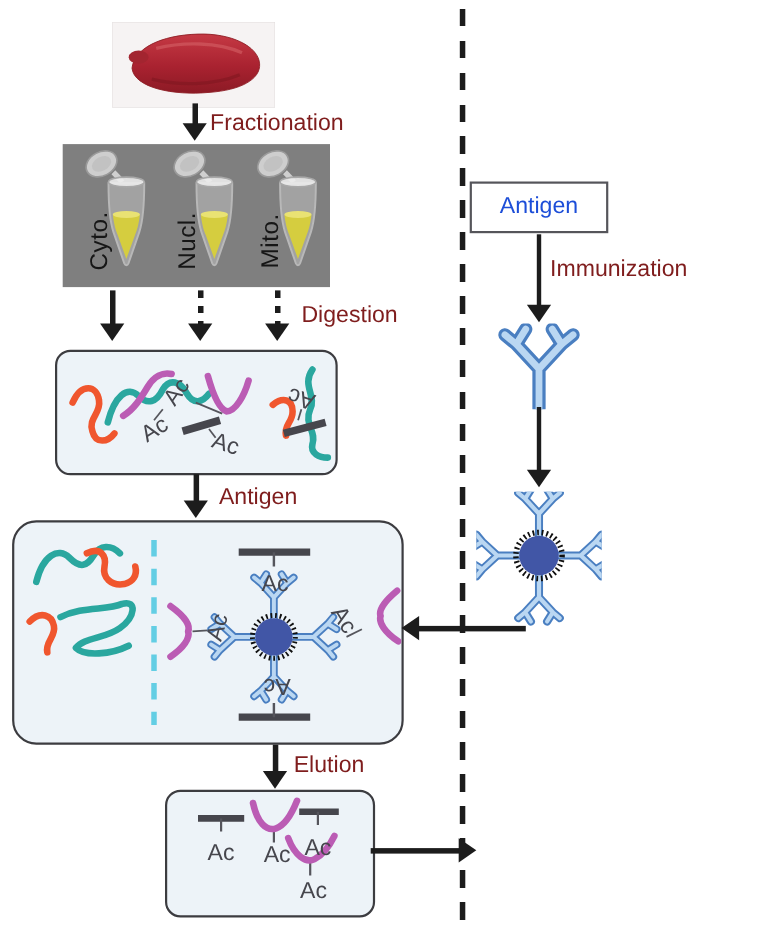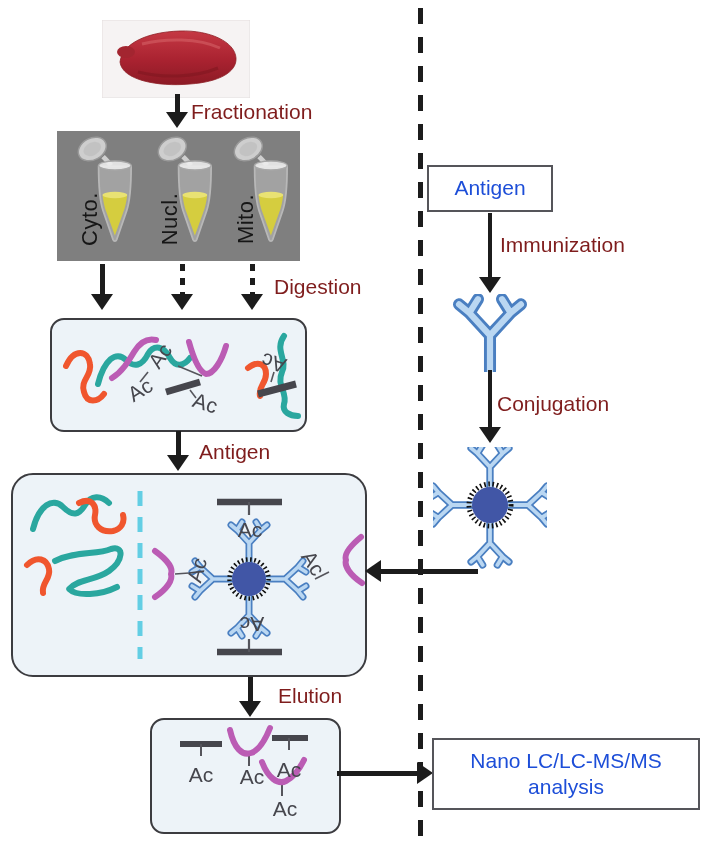--- a/index.html
+++ b/index.html
@@ -185,21 +185,21 @@
     <text x="237" y="62" text-anchor="middle">Ac</text>
     <text transform="translate(239,142) rotate(180)" text-anchor="middle">Ac</text>
     <text transform="translate(191,97) rotate(-75)" text-anchor="middle">Ac</text>
     <text transform="translate(294,92) rotate(58)" text-anchor="middle">Ac</text>
   </svg>
 
   <div class="varrow" style="left:239px;top:677px;height:40px">
       <div class="stem"></div>
       <div class="head"></div>
     </div>
-  <div class="lbl" style="left:278px;top:684px">Elution</div>
+  <div class="lbl" style="left:267px;top:684px">Elution</div>
 
   <svg class="rpanel" style="left:150px;top:718px;border-radius:14px" width="187" height="112" viewBox="0 0 187 112">
     <g stroke="#46464d" stroke-width="6" stroke-linecap="butt">
       <line x1="28" y1="24" x2="70" y2="24"></line>
       <line x1="120" y1="18" x2="156" y2="18"></line>
     </g>
     <g stroke="#55555c" stroke-width="2">
       <line x1="49" y1="24" x2="49" y2="36"></line>
       <line x1="137" y1="18" x2="137" y2="30"></line>
       <line x1="97" y1="35" x2="97" y2="46"></line>
@@ -213,44 +213,39 @@
     <text x="100" y="64" text-anchor="middle">Ac</text>
     <text x="137" y="57" text-anchor="middle">Ac</text>
     <text x="133" y="96" text-anchor="middle">Ac</text>
   </svg>
 
   <div class="harrow right" style="left:337px;top:762px;width:96px">
     <div class="stem"></div>
     <div class="headR"></div>
   </div>
 
-  <div class="obox" style="left:432px;top:738px;width:264px;height:68px">
-    <span>Nano LC/LC-MS/MS</span>
-    <span>analysis</span>
-  </div>
 
   <div class="obox" style="left:427px;top:165px;width:122px;height:43px">
     <span>Antigen</span>
   </div>
 
   <div class="varrow thin" style="left:479px;top:213px;height:80px">
       <div class="stem"></div>
       <div class="head"></div>
     </div>
   <div class="lbl" style="left:500px;top:233px">Immunization</div>
 
   <svg class="abs" style="left:448px;top:294px" width="84" height="78" viewBox="0 0 84 78">
     <use href="#ab" transform="translate(42,74) scale(1.72)"></use>
   </svg>
 
   <div class="varrow thin" style="left:479px;top:370px;height:73px">
       <div class="stem"></div>
       <div class="head"></div>
     </div>
-  <div class="lbl" style="left:497px;top:392px">Conjugation</div>
 
   <svg class="abs" style="left:433px;top:447px" width="114" height="122" viewBox="0 0 114 122">
     <use href="#ab" transform="translate(57,40) scale(1.05)"></use>
     <use href="#ab" transform="translate(75,58) rotate(90) scale(1.05)"></use>
     <use href="#ab" transform="translate(57,76) rotate(180) scale(1.05)"></use>
     <use href="#ab" transform="translate(39,58) rotate(270) scale(1.05)"></use>
     <circle cx="57" cy="58" r="21" fill="none" stroke="#101010" stroke-width="5" stroke-dasharray="1.6 2.6"></circle>
     <circle cx="57" cy="58" r="18" fill="#4156a6"></circle>
   </svg>
 

